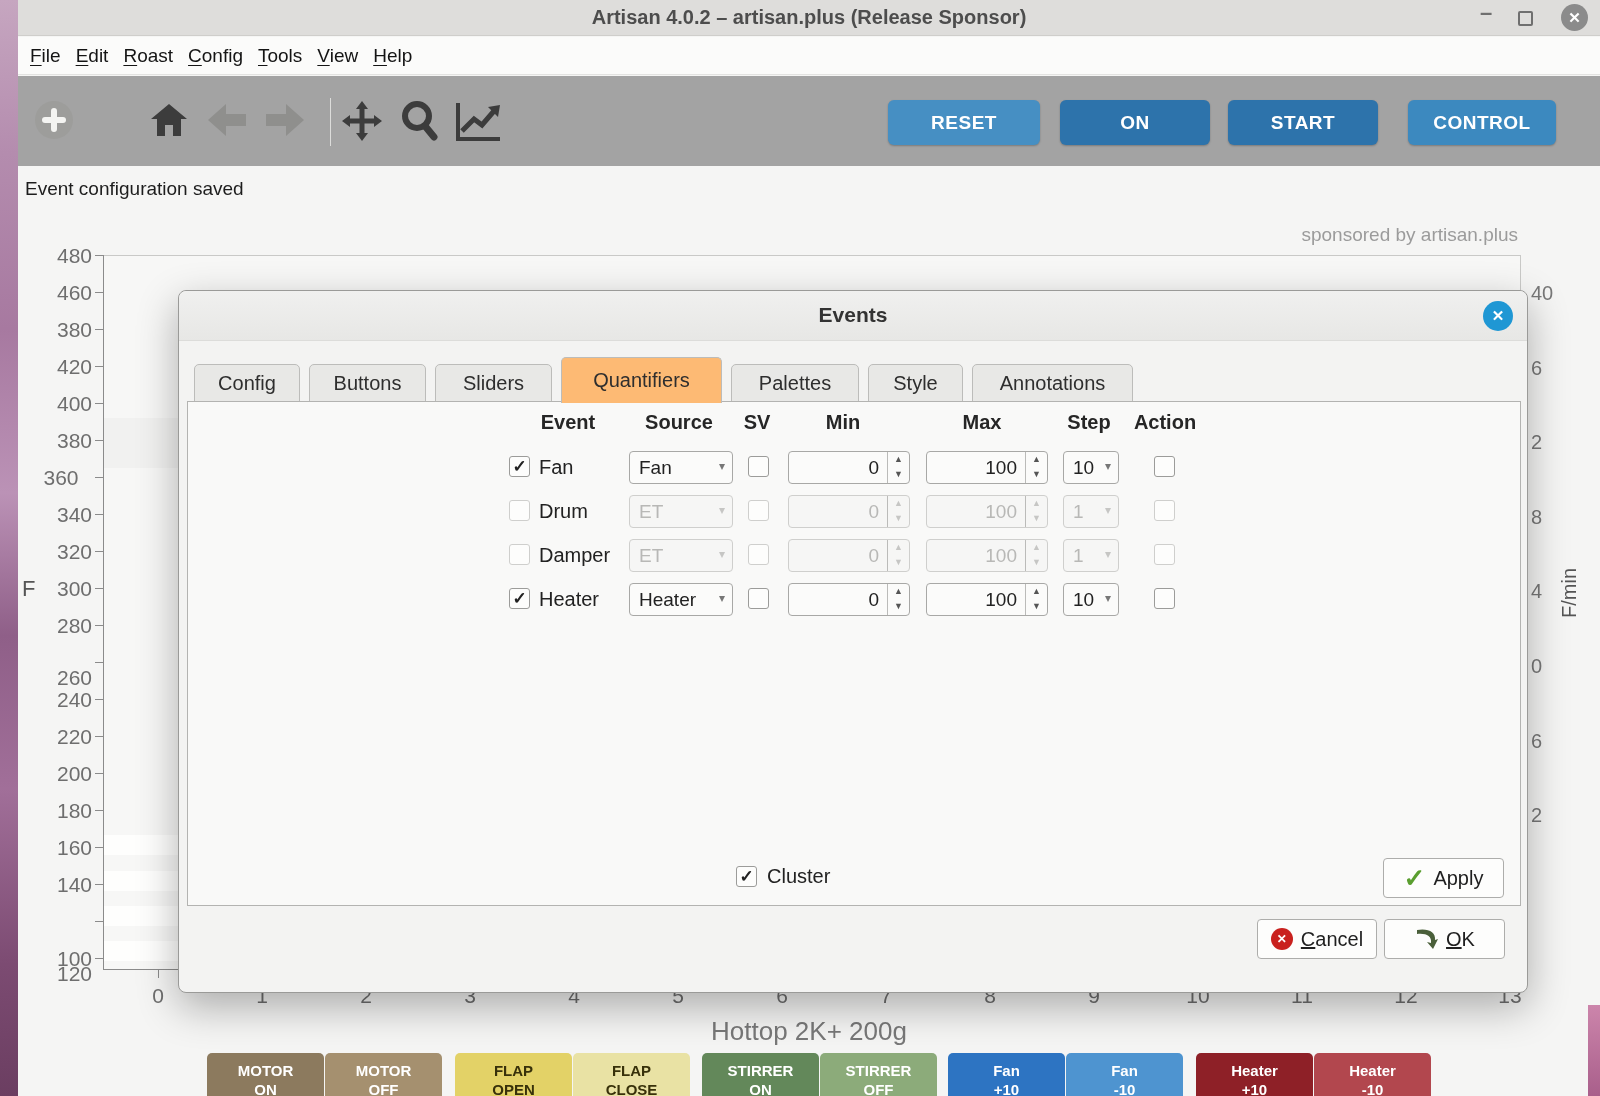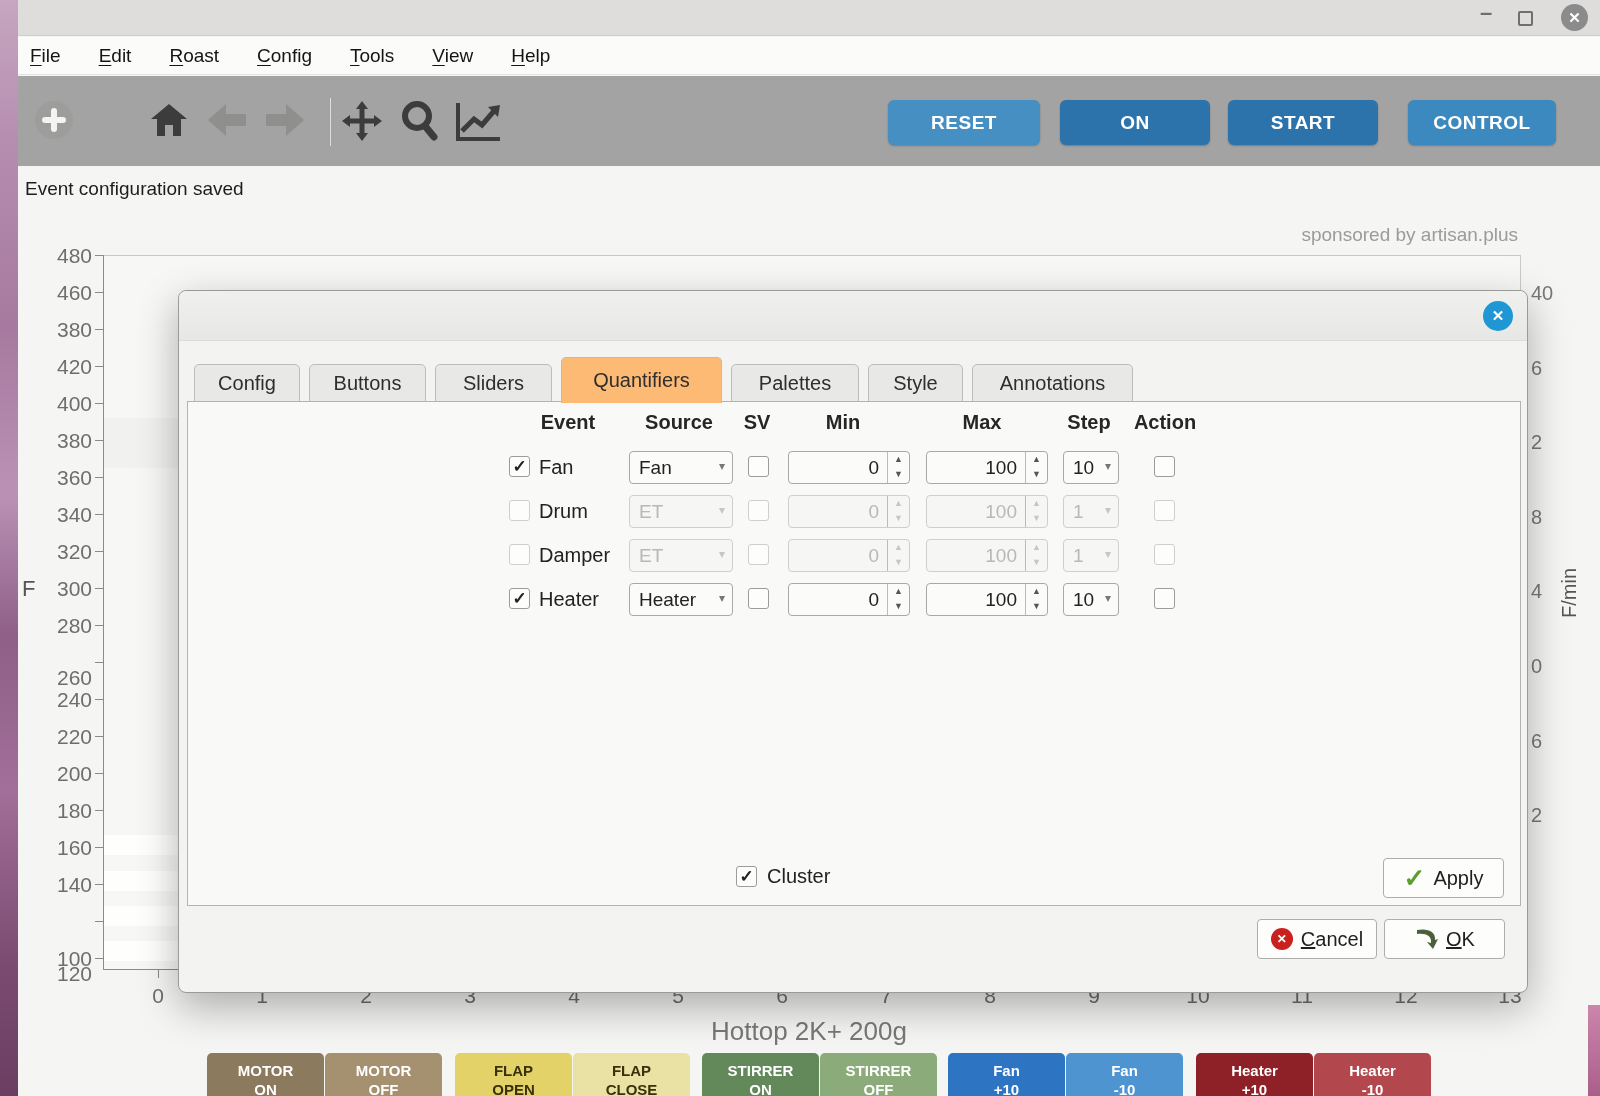--- a/index.html
+++ b/index.html
@@ -21,21 +21,21 @@
   #window-title { position:absolute; left:0; right:0; top:6px; text-align:center;
                   font-size:20px; font-weight:bold; color:#4d4d4d; }
   .wc { position:absolute; top:5px; color:#6f6f6f; }
   #btn-min { left:1462px; top:0px; font-size:22px; font-weight:bold; }
   #btn-max { left:1500px; top:11px; width:15px; height:15px; border:2px solid #6f6f6f; border-radius:2px; }
   #btn-close { left:1543px; top:4px; width:27px; height:27px; border-radius:50%; background:#8b8b8b;
                color:#fff; font-size:15px; font-weight:bold; text-align:center; line-height:27px; }
 
   
   #menubar { position:absolute; left:0; top:37px; width:1582px; height:38px; background:#fbfbfa;
-             border-bottom:1px solid #e3e3e1; display:flex; align-items:center; padding-left:12px; gap:38px; }
+             border-bottom:1px solid #e3e3e1; display:flex; align-items:center; padding-left:12px; gap:15px; }
   .menu-item { font-size:19px; color:#141414; }
   .menu-item u { text-underline-offset:3px; }
 
   
   #toolbar { position:absolute; left:0; top:76px; width:1582px; height:90px; background:#a3a3a3; }
   .tbicon { position:absolute; top:24px; }
   #tb-sep { position:absolute; left:312px; top:22px; width:1px; height:48px; background:#dddddb; }
   .tb-btn { position:absolute; top:24px; height:45px; border-radius:6px; color:#fff;
             font-size:19px; font-weight:bold; text-align:center; line-height:45px; letter-spacing:0.5px;
             box-shadow:0 1px 2px rgba(0,0,0,0.25); }
@@ -109,20 +109,21 @@
 </style>
 </head>
 <body>
 
 <div id="screen">
   <div id="wallpaper-left" class="abs"></div>
 
   <div id="window">
 
     <div id="titlebar">
+      <span id="window-title">Artisan 4.0.2 – artisan.plus (Release Sponsor)</span>
       <span id="btn-min" class="wc">–</span>
       <span id="btn-max" class="wc"></span>
       <span id="btn-close" class="wc">✕</span>
     </div>
 
     <div id="menubar">
         <div class="menu-item"><u>F</u>ile</div>
         <div class="menu-item"><u>E</u>dit</div>
         <div class="menu-item"><u>R</u>oast</div>
         <div class="menu-item"><u>C</u>onfig</div>
@@ -187,21 +188,21 @@
         <div class="ytick-label abs" style="left: 12px; top: 281px;">460</div>
         <div class="ytick-mark abs" style="left: 77px; top: 292px;"></div>
         <div class="ytick-label abs" style="left: 12px; top: 318px;">380</div>
         <div class="ytick-mark abs" style="left: 77px; top: 329px;"></div>
         <div class="ytick-label abs" style="left: 12px; top: 355px;">420</div>
         <div class="ytick-mark abs" style="left: 77px; top: 366px;"></div>
         <div class="ytick-label abs" style="left: 12px; top: 392px;">400</div>
         <div class="ytick-mark abs" style="left: 77px; top: 403px;"></div>
         <div class="ytick-label abs" style="left: 12px; top: 429px;">380</div>
         <div class="ytick-mark abs" style="left: 77px; top: 440px;"></div>
-        <div class="ytick-label abs" style="left: 12px; top: 466px;">360</div>
+        <div class="ytick-label abs" style="left: 12px; top: 466px; text-align: center;">360</div>
         <div class="ytick-mark abs" style="left: 77px; top: 477px;"></div>
         <div class="ytick-label abs" style="left: 12px; top: 503px;">340</div>
         <div class="ytick-mark abs" style="left: 77px; top: 514px;"></div>
         <div class="ytick-label abs" style="left: 12px; top: 540px;">320</div>
         <div class="ytick-mark abs" style="left: 77px; top: 551px;"></div>
         <div class="ytick-label abs" style="left: 12px; top: 577px;">300</div>
         <div class="ytick-mark abs" style="left: 77px; top: 588px;"></div>
         <div class="ytick-label abs" style="left: 12px; top: 614px;">280</div>
         <div class="ytick-mark abs" style="left: 77px; top: 625px;"></div>
         <div class="ytick-label abs" style="left: 12px; top: 666px;">260</div>
@@ -305,20 +306,21 @@
           <div>+10</div>
         </div>
         <div class="ev-btn" style="left: 1296px; background: rgb(178, 71, 78); color: rgb(255, 255, 255);">
           <div>Heater</div>
           <div>-10</div>
         </div>
       </div>
 
     <div id="dialog">
       <div id="dialog-titlebar">
+        <div id="dialog-title">Events</div>
         <div id="dialog-close">✕</div>
       </div>
       <div id="tabbar">
           <div class="tab" style="left: 15px; width: 106px;">Config</div>
           <div class="tab" style="left: 130px; width: 117px;">Buttons</div>
           <div class="tab" style="left: 256px; width: 117px;">Sliders</div>
           <div class="tab active" style="left: 382px; width: 161px;">Quantifiers</div>
           <div class="tab" style="left: 552px; width: 128px;">Palettes</div>
           <div class="tab" style="left: 689px; width: 95px;">Style</div>
           <div class="tab" style="left: 793px; width: 161px;">Annotations</div>

